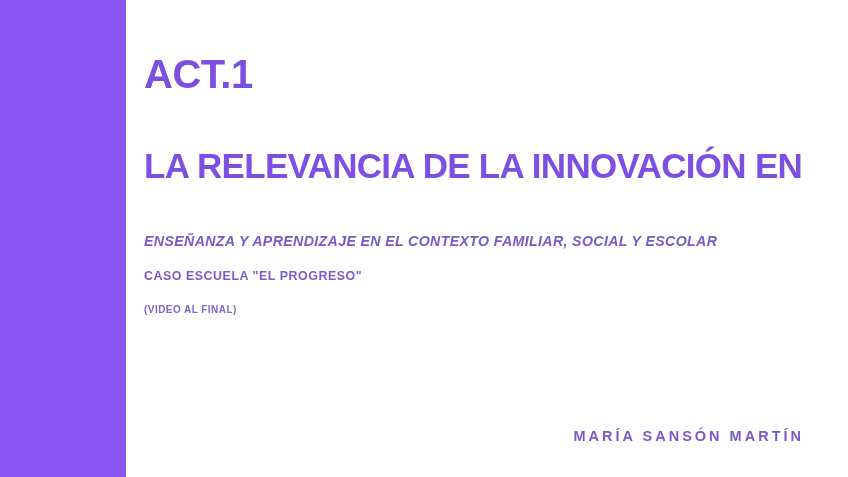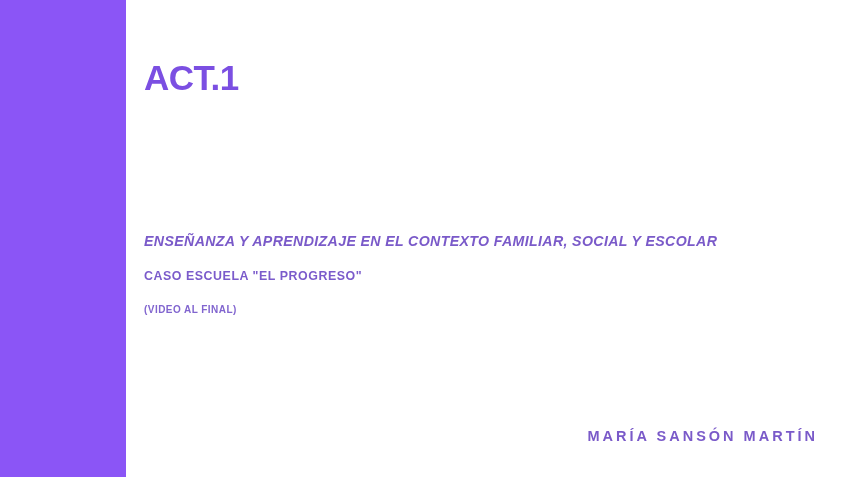--- a/index.html
+++ b/index.html
@@ -28,22 +28,22 @@
   #content {
     position: absolute;
     left: 144px;
     top: 0;
     width: 704px;
     height: 477px;
   }
   #eyebrow {
     position: absolute;
     left: 0;
-    top: 60px;
-    font-size: 35px;
+    top: 54px;
+    font-size: 40px;
     font-weight: bold;
     letter-spacing: -0.5px;
     line-height: 1;
     color: #7B4FE2;
     white-space: nowrap;
   }
   #main-title {
     position: absolute;
     left: 0;
     top: 145px;
@@ -83,41 +83,42 @@
     left: 0;
     top: 304px;
     font-size: 10px;
     font-weight: bold;
     letter-spacing: 0.45px;
     color: #8165CF;
     white-space: nowrap;
   }
   #author {
     position: absolute;
-    right: 30px;
+    right: 44px;
     top: 428px;
     font-size: 14.5px;
     font-weight: bold;
     letter-spacing: 3.0px;
     color: #7A5AC9;
     white-space: nowrap;
   }
 </style>
 </head>
 <body>
 
 <div id="slide">
 
   <div id="side-bar"></div>
 
   <div id="content">
 
     <div id="eyebrow">ACT.1</div>
 
     <div id="main-title">
+      <span class="tline">LA RELEVANCIA DE LA INNOVACIÓN EN</span>
     </div>
 
     <div id="subtitle">ENSEÑANZA Y APRENDIZAJE EN EL CONTEXTO FAMILIAR, SOCIAL Y ESCOLAR</div>
 
     <div id="case-line">CASO ESCUELA "EL PROGRESO"</div>
 
     <div id="note-line">(VIDEO AL FINAL)</div>
 
     <div id="author">MARÍA SANSÓN MARTÍN</div>
 

